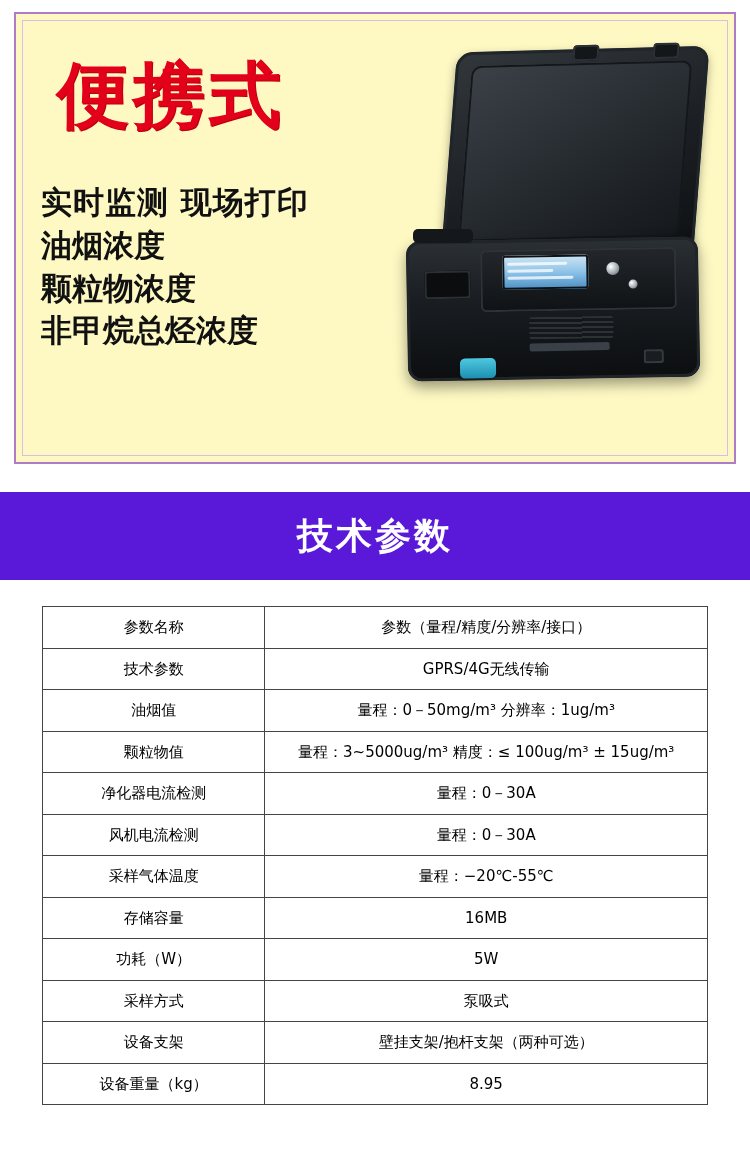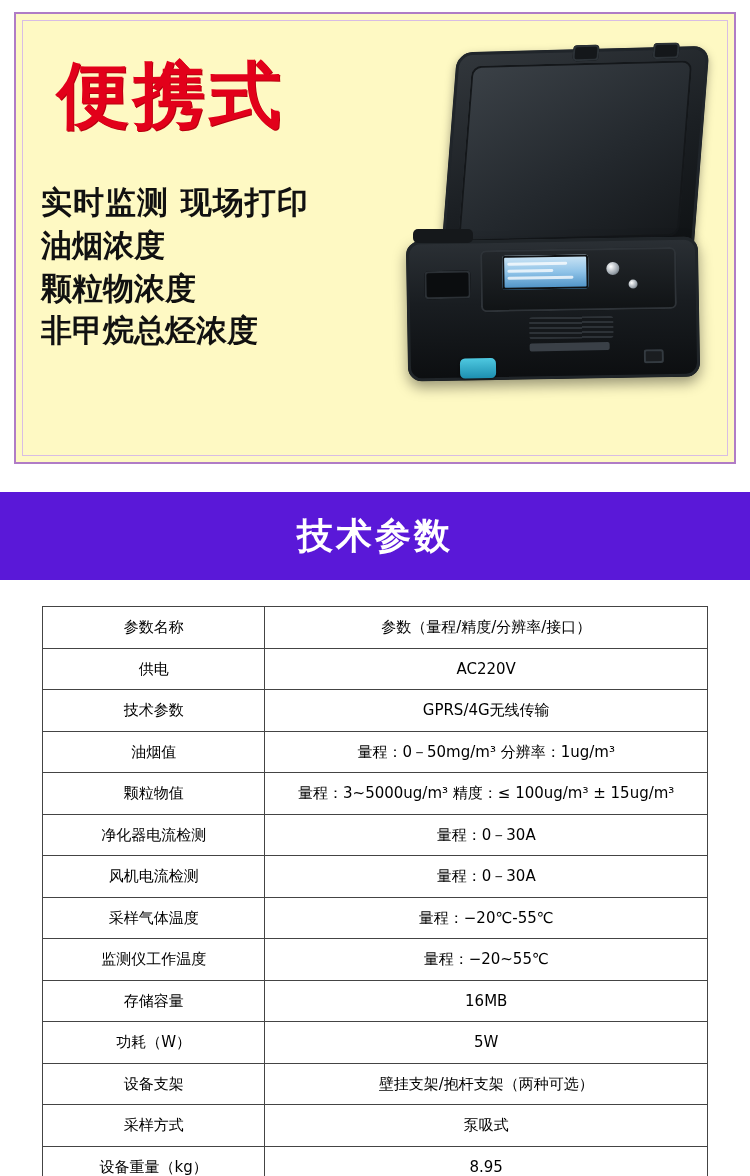--- a/index.html
+++ b/index.html
@@ -290,24 +290,20 @@
   <h2>技术参数</h2>
 </div>
 
 <div class="table-wrap">
   <table class="spec">
     <tbody id="spec-body">
       <tr>
         <td class="k">参数名称</td>
         <td class="v">参数（量程/精度/分辨率/接口）</td>
       </tr>
-    <tr>
-          <td class="k">供电</td>
-          <td class="v">AC220V</td>
-        </tr>
         <tr>
           <td class="k">技术参数</td>
           <td class="v">GPRS/4G无线传输</td>
         </tr>
         <tr>
           <td class="k">油烟值</td>
           <td class="v">量程：0－50mg/m³    分辨率：1ug/m³</td>
         </tr>
         <tr>
           <td class="k">颗粒物值</td>
@@ -319,38 +315,34 @@
         </tr>
         <tr>
           <td class="k">风机电流检测</td>
           <td class="v">量程：0－30A</td>
         </tr>
         <tr>
           <td class="k">采样气体温度</td>
           <td class="v">量程：−20℃-55℃</td>
         </tr>
         <tr>
-          <td class="k">监测仪工作温度</td>
-          <td class="v">量程：−20~55℃</td>
-        </tr>
-        <tr>
           <td class="k">存储容量</td>
           <td class="v">16MB</td>
         </tr>
         <tr>
           <td class="k">功耗（W）</td>
           <td class="v">5W</td>
         </tr>
         <tr>
+          <td class="k">采样方式</td>
+          <td class="v">泵吸式</td>
+        </tr>
+        <tr>
           <td class="k">设备支架</td>
           <td class="v">壁挂支架/抱杆支架（两种可选）</td>
-        </tr>
-        <tr>
-          <td class="k">采样方式</td>
-          <td class="v">泵吸式</td>
         </tr>
         <tr>
           <td class="k">设备重量（kg）</td>
           <td class="v">8.95</td>
         </tr>
       </tbody>
   </table>
 </div>
 
 </body></html>

